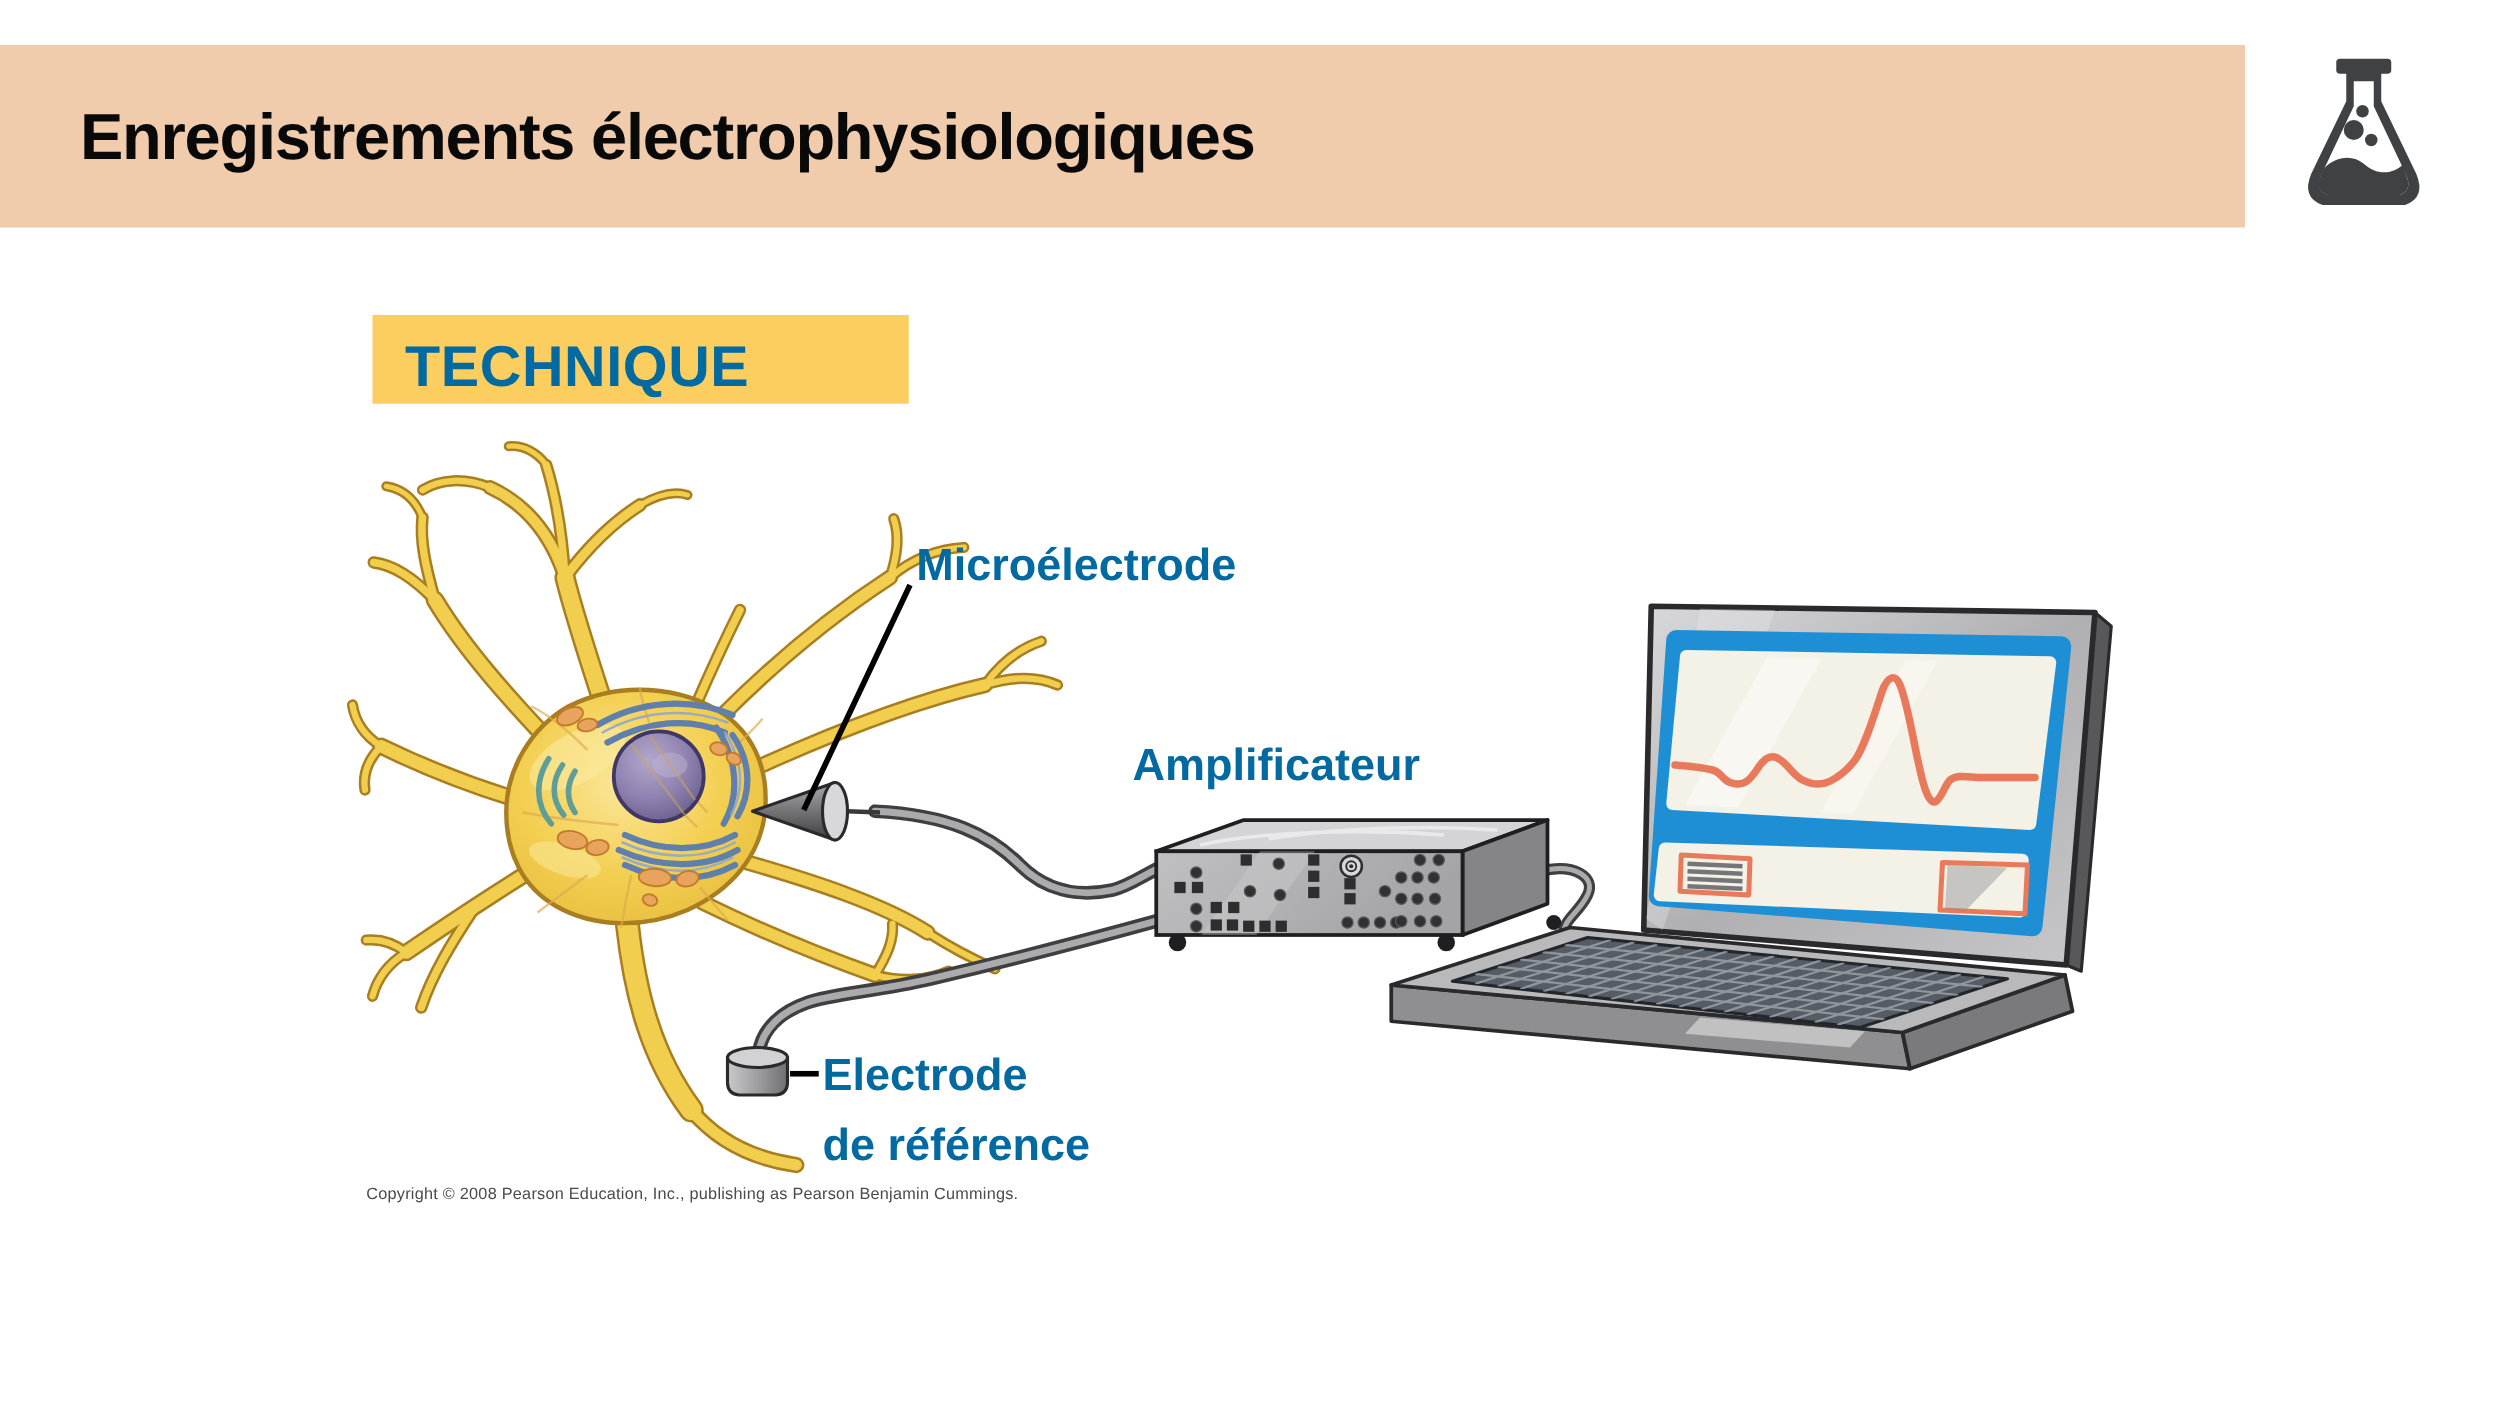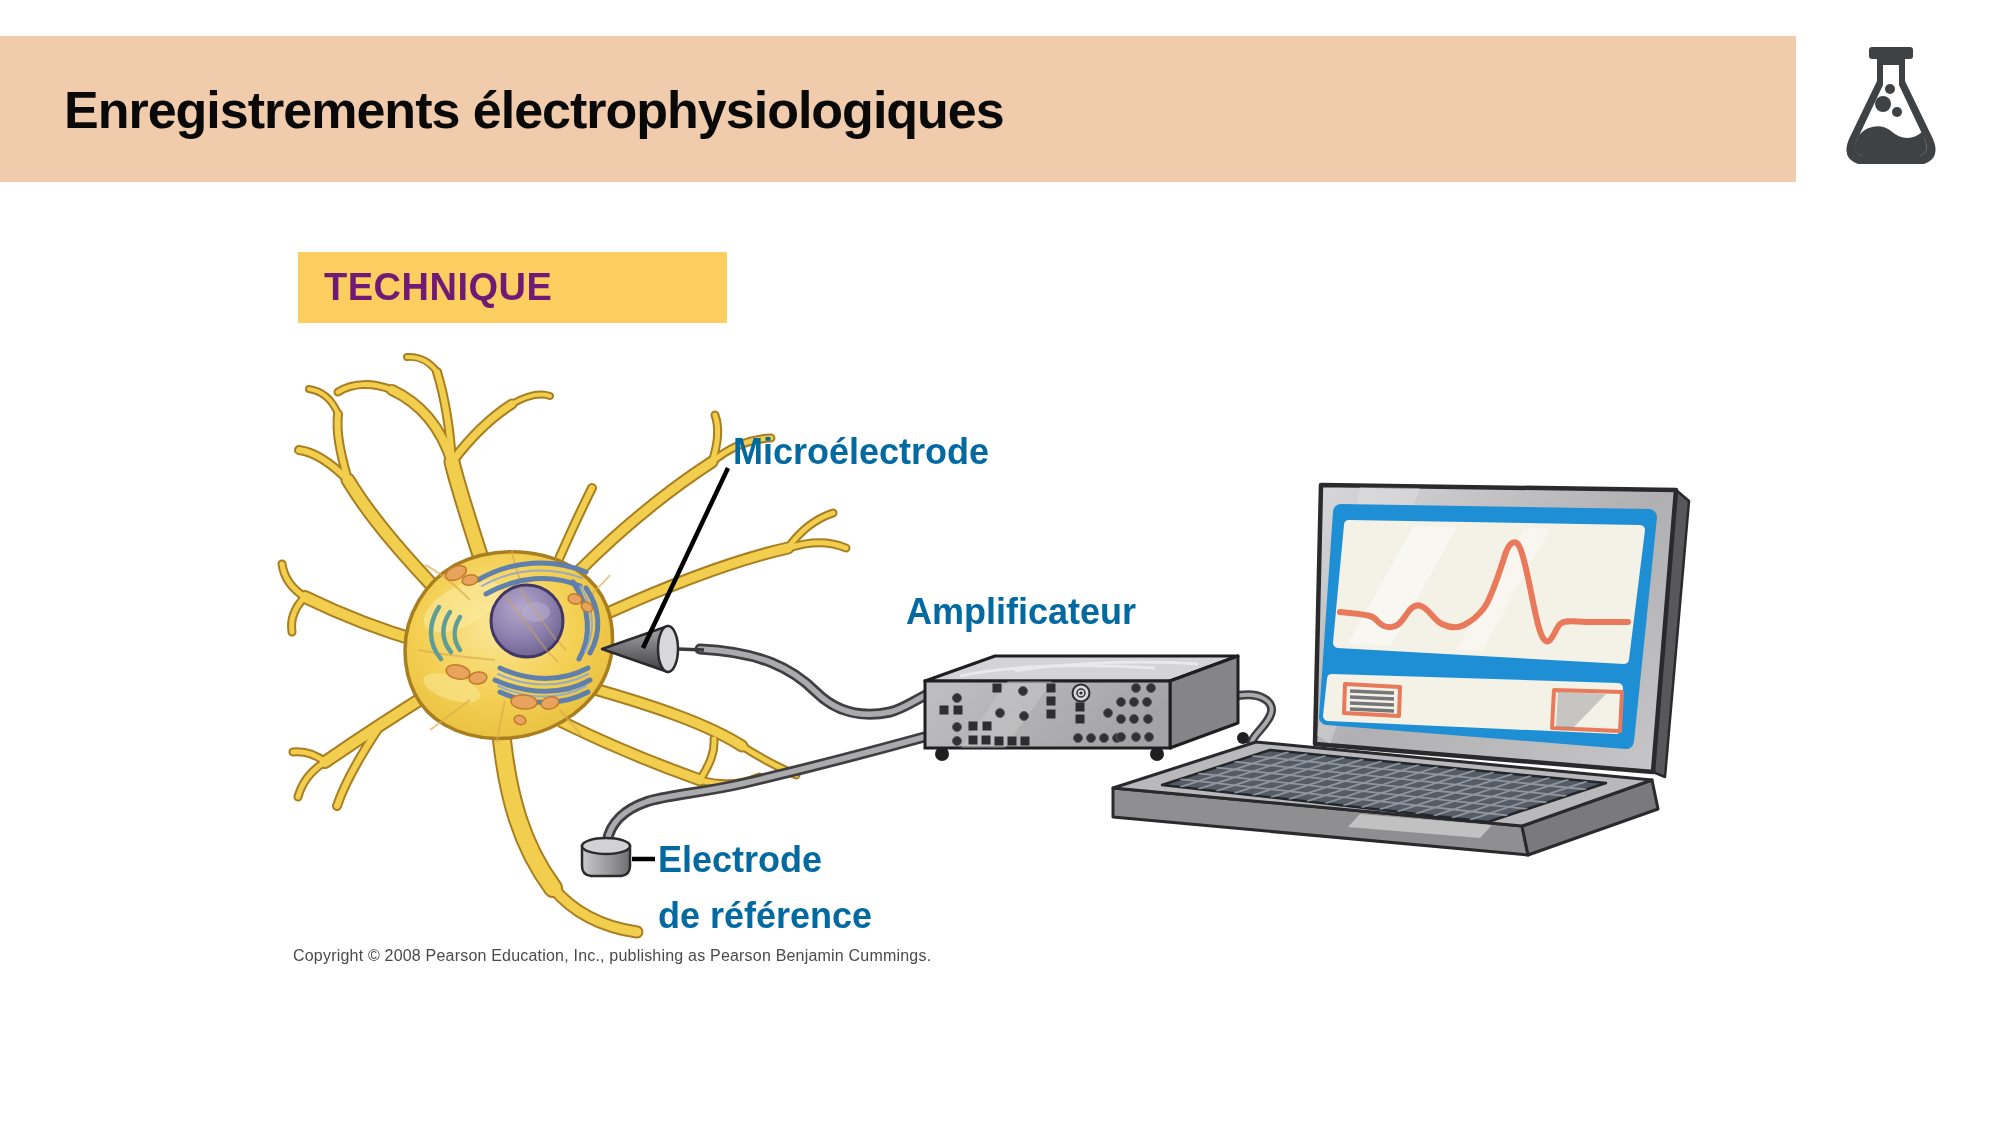--- a/index.html
+++ b/index.html
@@ -12,33 +12,33 @@
   }
   .header-title{
     position:absolute;left:64px;top:44px;font-size:52px;font-weight:bold;color:#090909;
     letter-spacing:-1px;white-space:nowrap;
   }
   .flask-wrap{position:absolute;left:1833px;top:10px;width:116px;height:126px;}
   .technique-box{
     position:absolute;left:298px;top:252px;width:429px;height:71px;background:#FBCE5F;
   }
   .technique-label{
-    position:absolute;left:26px;top:14px;font-size:38px;font-weight:bold;color:#701a75;
+    position:absolute;left:26px;top:14px;font-size:46px;font-weight:bold;color:#0369a1;
     letter-spacing:0.5px;
   }
   .diagram-svg{position:absolute;left:0;top:0;width:2000px;height:1125px;}
   .dlabel{
     position:absolute;font-size:36px;font-weight:bold;color:#0369a1;white-space:nowrap;
     line-height:56px;
   }
   #label-micro{left:733px;top:424px;}
   #label-amp{left:906px;top:584px;}
   #label-ref{left:658px;top:832px;}
   .copyright{
-    position:absolute;left:293px;top:947px;font-size:16px;color:#4a4a4a;letter-spacing:0.2px;
+    position:absolute;left:293px;top:947px;font-size:13px;color:#4a4a4a;letter-spacing:0.2px;
   }
 </style>
 </head>
 <body>
 
 <div class="slide">
 
   <div class="header">
     <div class="header-title">Enregistrements électrophysiologiques</div>
     <div class="flask-wrap">

